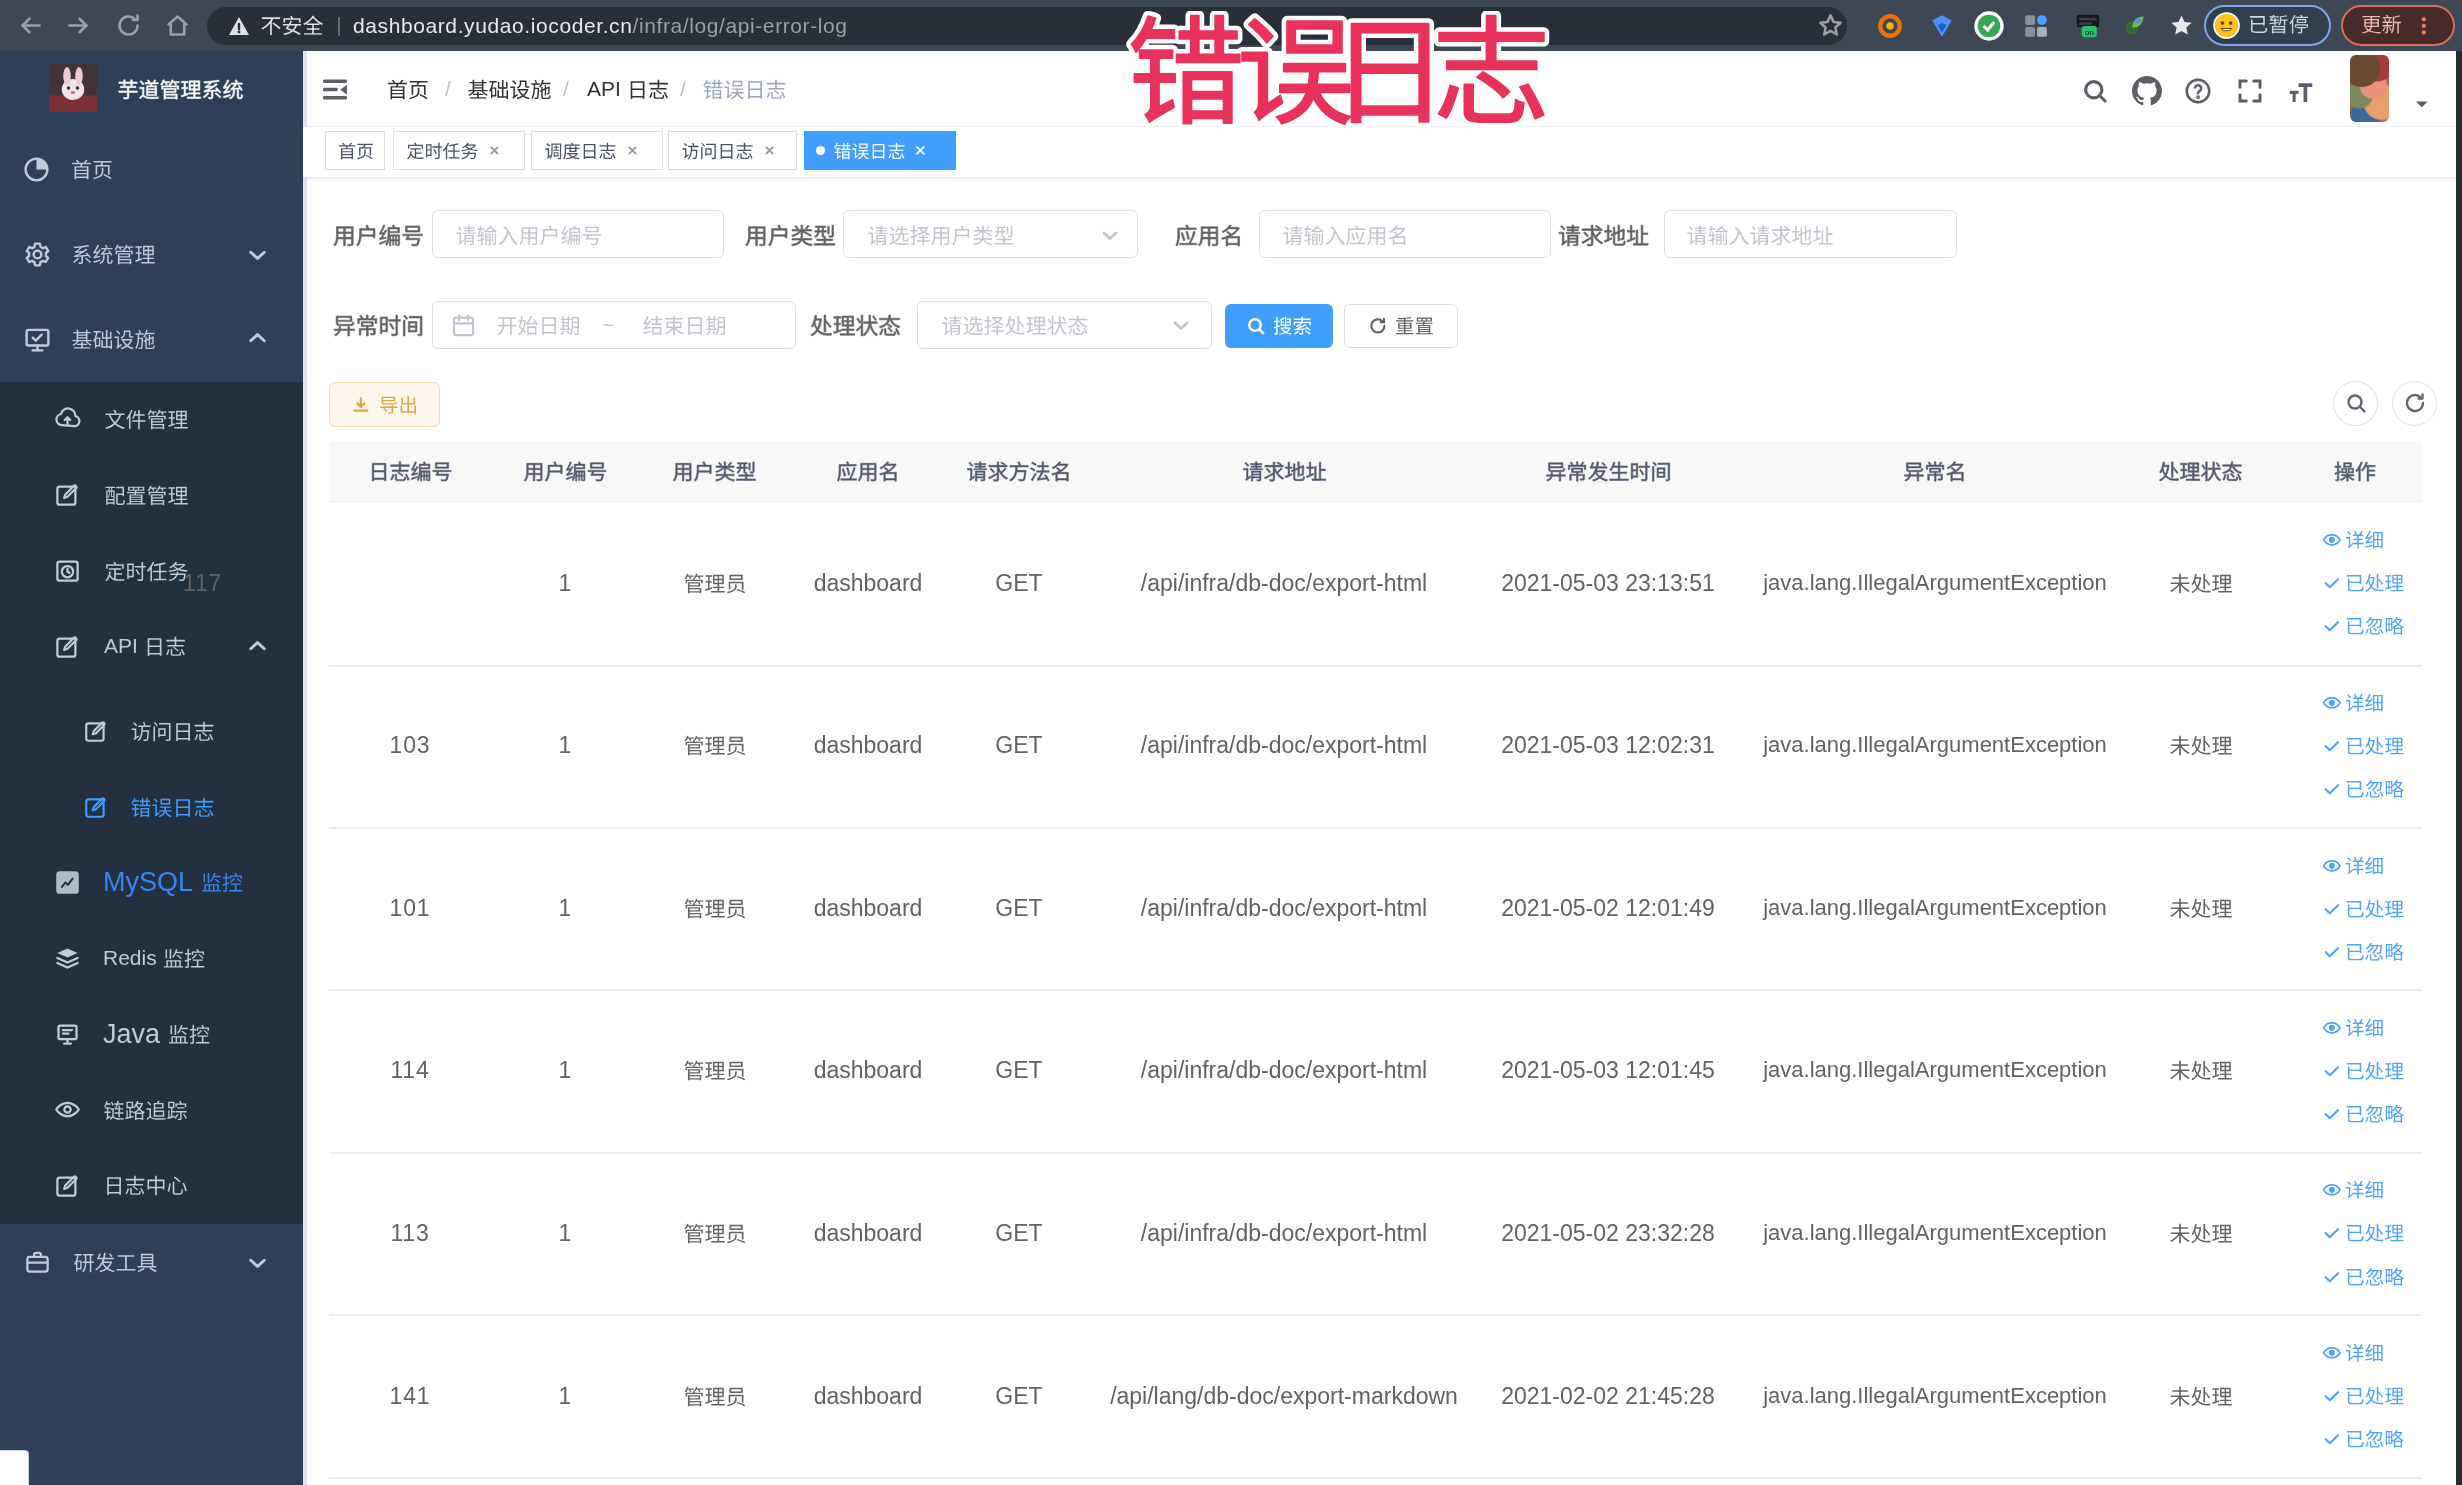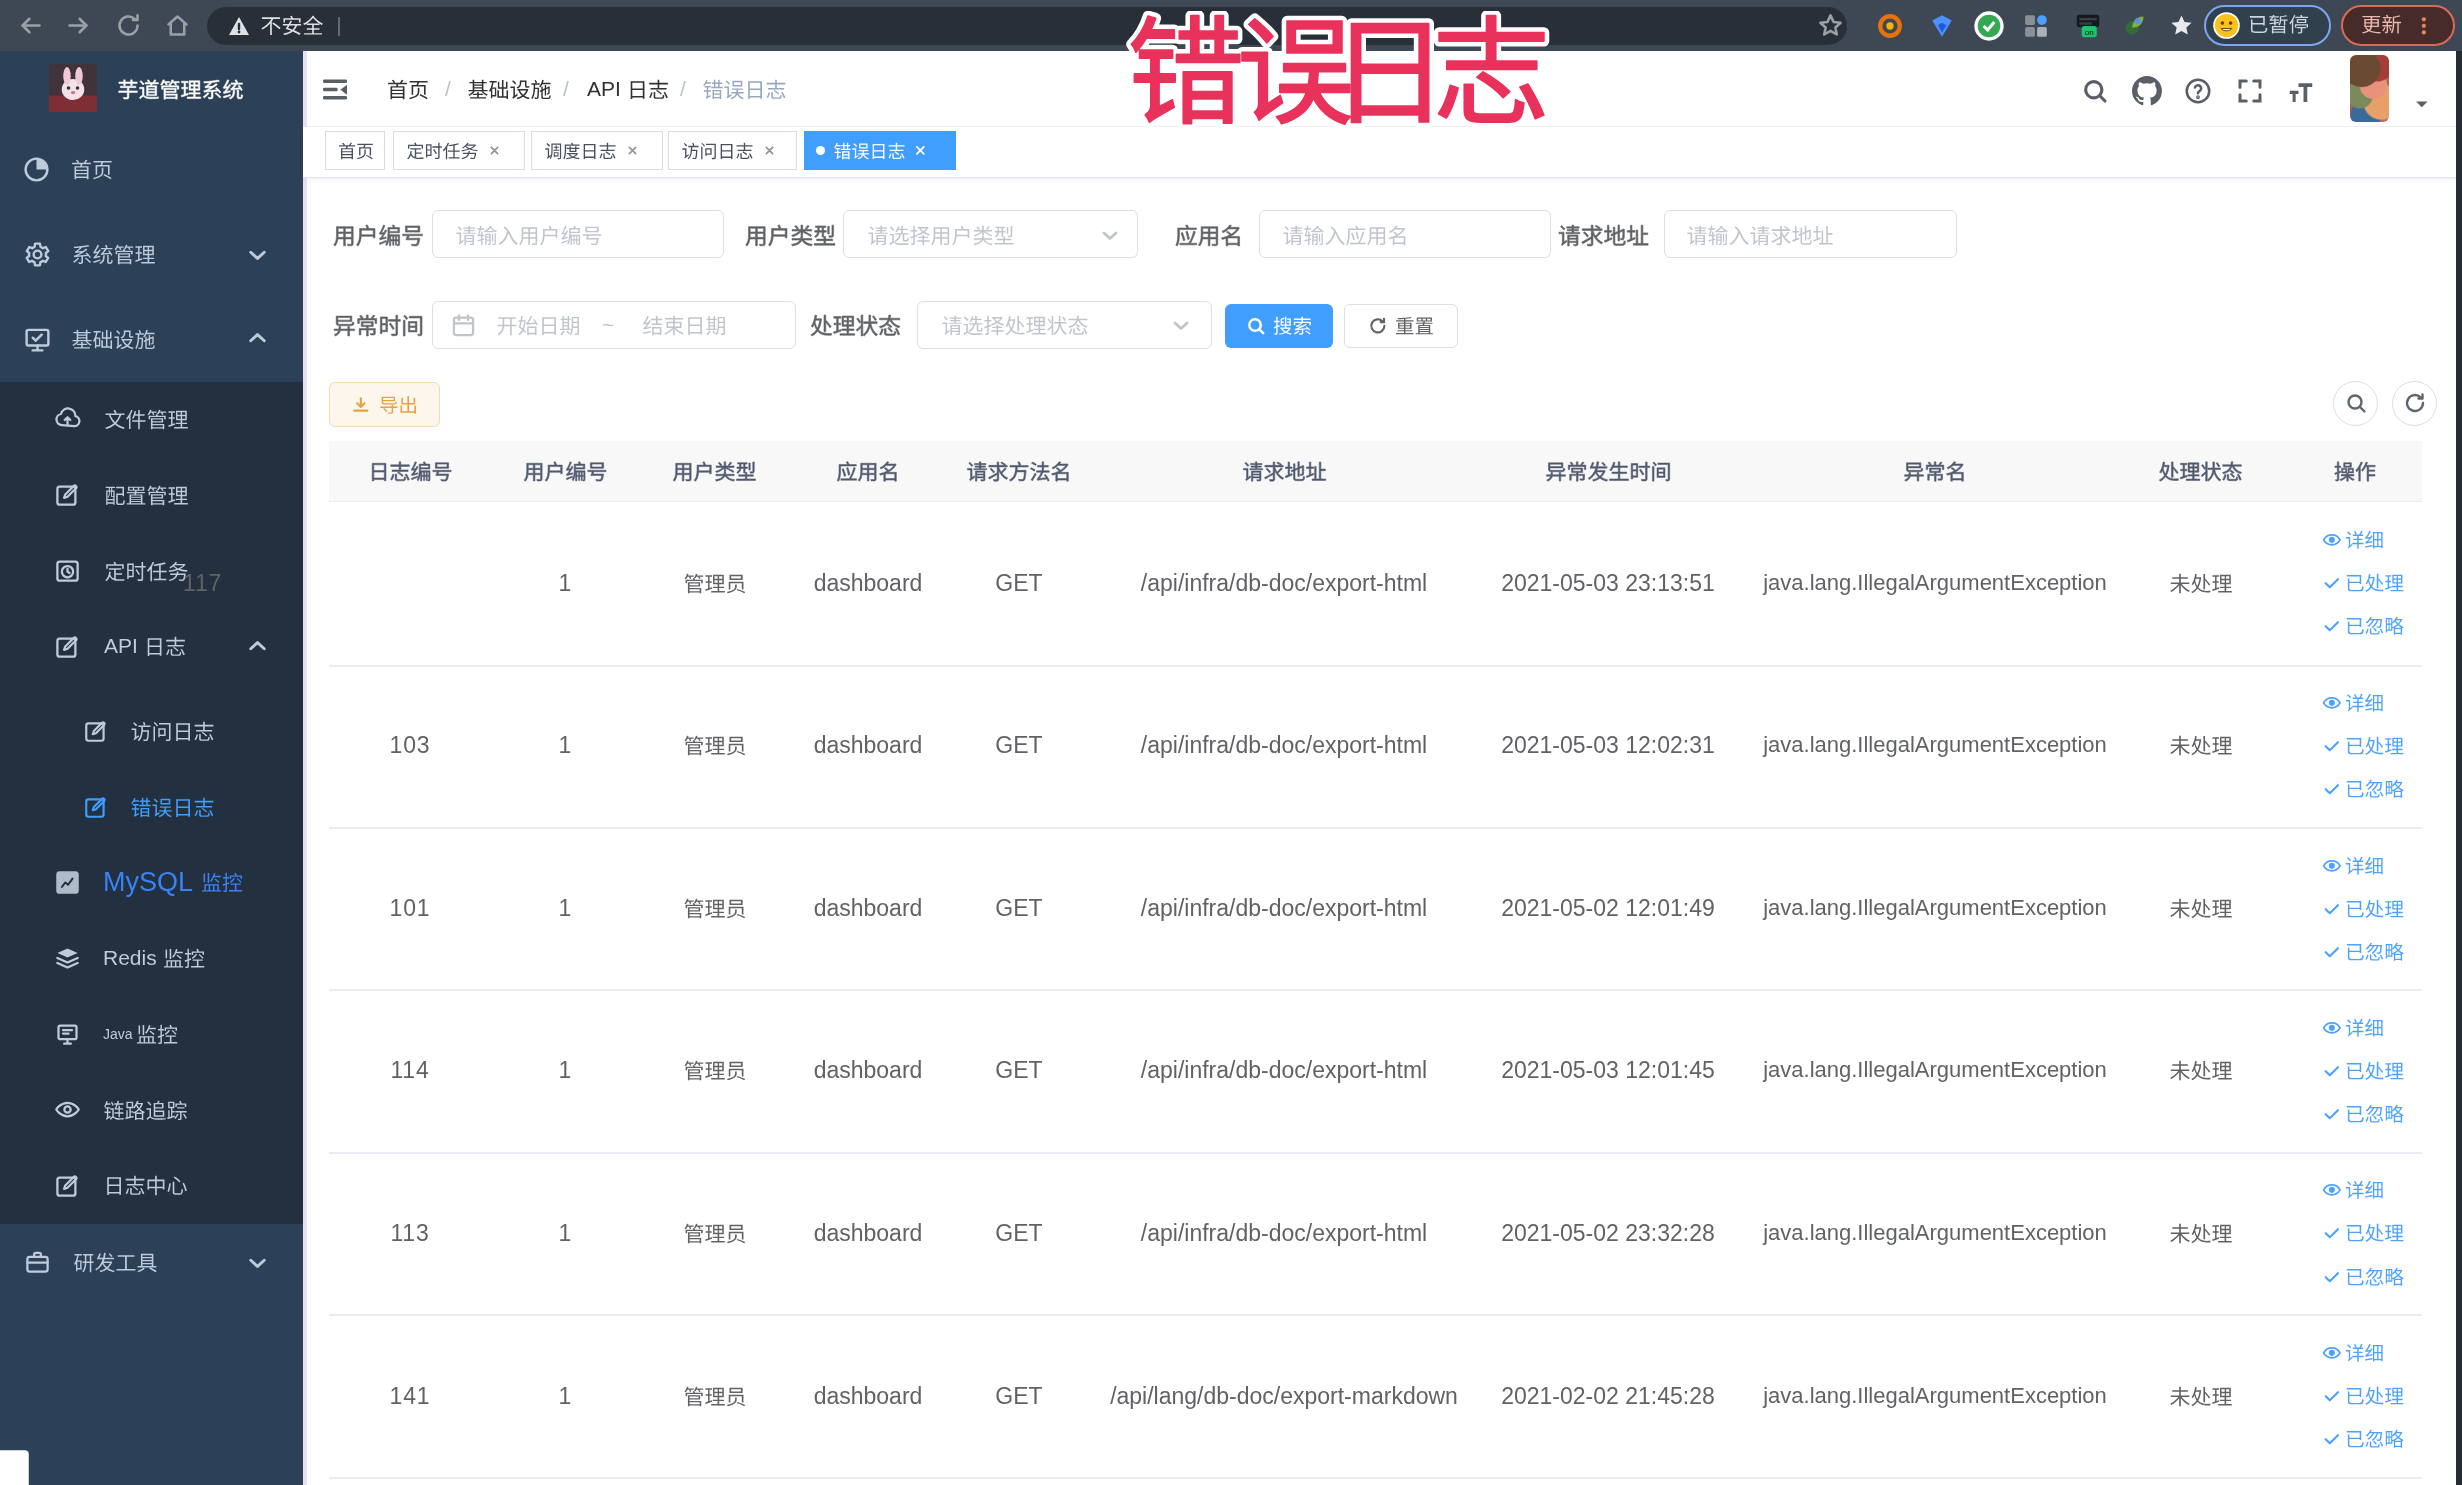--- a/index.html
+++ b/index.html
@@ -129,20 +129,21 @@
       <circle cx="12" cy="18" r="1.4" fill="#282f38" stroke="none"></circle>
     </svg>
 <div class="a row" style="left:260px;top:0;height:51px;color:#dfe1e5">
       <svg class="z" style="width:64px;height:21px;" viewBox="0 -880 3000 1000">
         <use href="#g0" x="0"></use>
         <use href="#g21" x="1000"></use>
         <use href="#g7" x="2000"></use>
       </svg>
     </div>
 <div class="a" style="left:338px;top:16.7px;width:1.5px;height:19.7px;background:#5f6a75"></div>
+<div class="a row" style="left:353px;top:0;height:51px;font-size:21px;color:#e8eaed;letter-spacing:0.6px">dashboard.yudao.iocoder.cn<span style="color:#9aa0a6">/infra/log/api-error-log</span></div>
 <svg class="a" style="left:1817px;top:12px" width="27" height="27" viewBox="0 0 24 24" fill="none" stroke="#9aa0a6" stroke-width="2.2666666666666666" stroke-linecap="round" stroke-linejoin="round">
       <path d="M12 3l2.7 5.8 6.3.7-4.7 4.3 1.3 6.2-5.6-3.2-5.6 3.2 1.3-6.2L3 9.5l6.3-.7z"></path>
     </svg>
 <svg class="a" style="left:1877px;top:13px" width="26" height="26" viewBox="0 0 24 24">
       <circle cx="12" cy="12" r="9" fill="none" stroke="#e8710a" stroke-width="4"></circle>
       <circle cx="12" cy="12" r="3.4" fill="#f4b400"></circle>
     </svg>
 <svg class="a" style="left:1929px;top:13px" width="26" height="26" viewBox="0 0 24 24">
       <path d="M12 2l9 5-9 15-9-15z" fill="#4d90fe"></path>
       <path d="M12 9l4 2.2L12 18l-4-6.8z" fill="#1c5bd9"></path>
@@ -360,21 +361,21 @@
       <path d="M3 11.5l9 4 9-4M3 16l9 4 9-4"></path>
     </svg>
 <div class="a row" style="left:103px;top:943px;height:30px;color:#bfcbd9;font-size:21px">Redis&nbsp;<svg class="z" style="width:42px;height:21px;" viewBox="0 -880 2000 1000">
         <use href="#g58" x="0"></use>
         <use href="#g37" x="1000"></use>
       </svg></div>
 <svg class="a" style="left:54px;top:1020px" width="27" height="27" viewBox="0 0 24 24" fill="none" stroke="#bfcbd9" stroke-width="2.0" stroke-linecap="round" stroke-linejoin="round">
       <rect x="4" y="5" width="16" height="12" rx="1.5"></rect>
       <path d="M9 21h6M12 17v4M8 9h8M8 12h5"></path>
     </svg>
-<div class="a row" style="left:103px;top:1019px;height:30px;color:#bfcbd9;font-size:14px">Java&nbsp;<svg class="z" style="width:42px;height:21px;" viewBox="0 -880 2000 1000">
+<div class="a row" style="left:103px;top:1019px;height:30px;color:#bfcbd9;font-size:27px">Java&nbsp;<svg class="z" style="width:42px;height:21px;" viewBox="0 -880 2000 1000">
         <use href="#g58" x="0"></use>
         <use href="#g37" x="1000"></use>
       </svg></div>
 <svg class="a" style="left:54px;top:1096px" width="27" height="27" viewBox="0 0 24 24" fill="none" stroke="#bfcbd9" stroke-width="2.0" stroke-linecap="round" stroke-linejoin="round">
       <path d="M2 12s3.5-6 10-6 10 6 10 6-3.5 6-10 6-10-6-10-6z"></path>
       <circle cx="12" cy="12" r="2.8"></circle>
     </svg>
 <div class="a row" style="left:103px;top:1095px;height:30px;color:#bfcbd9">
       <svg class="z" style="width:85px;height:21px;" viewBox="0 -880 4000 1000">
         <use href="#g85" x="0"></use>

